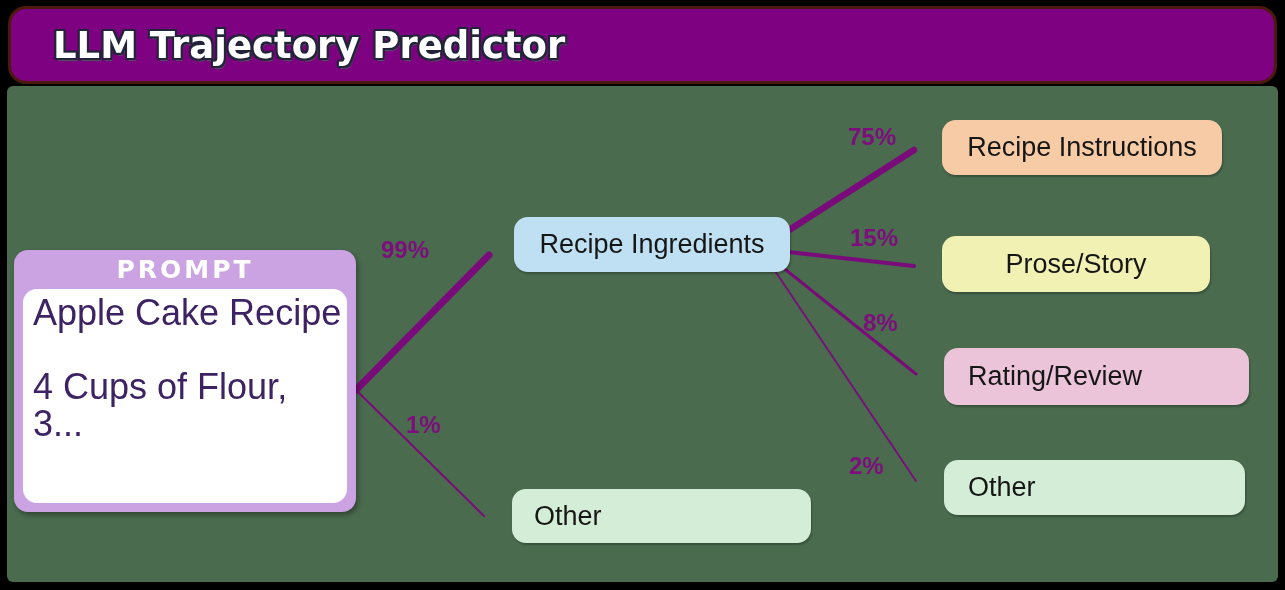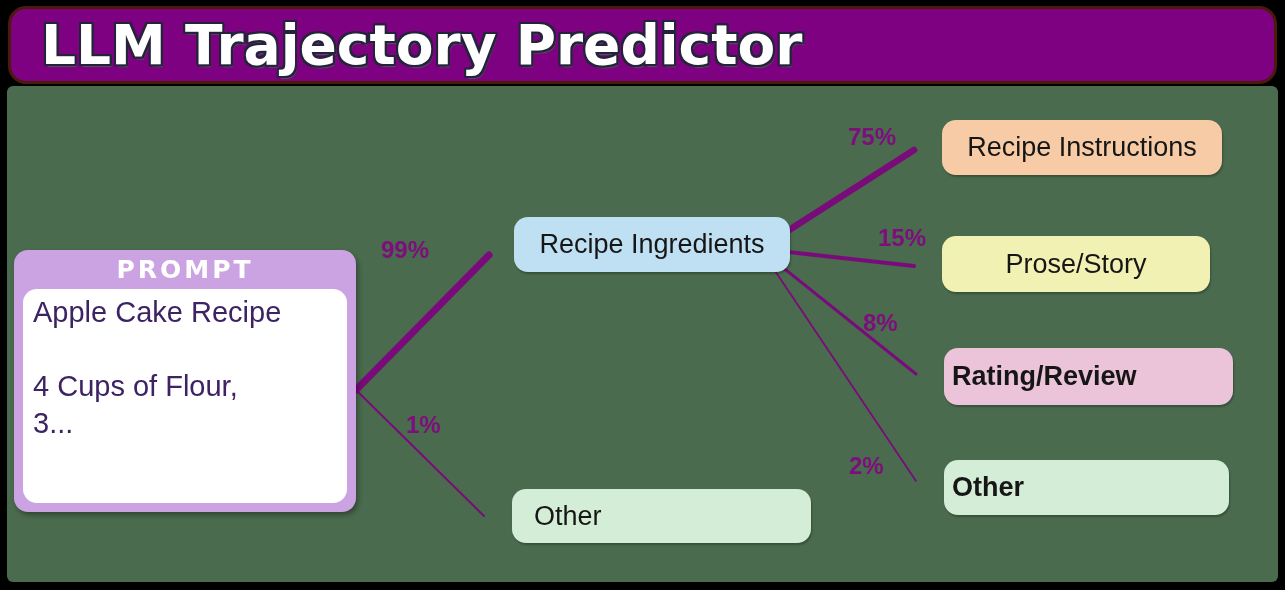--- a/index.html
+++ b/index.html
@@ -9,22 +9,22 @@
     font-family:"Liberation Sans",sans-serif;
   }
   
   .titlebar{
     position:absolute;left:8px;top:6px;width:1263px;height:72px;
     background:var(--header-bg,#7D0180);
     border:3px solid var(--header-border,#4B1A0C);
     border-radius:18px;display:flex;align-items:center;z-index:3;
   }
   .titlebar h1{
-    margin:0 0 0 30px;font-family:"DejaVu Sans",sans-serif;
-    font-size:55px;font-weight:800;letter-spacing:0px;color:#fff;
+    margin:0 0 0 42px;font-family:"DejaVu Sans",sans-serif;
+    font-size:37px;font-weight:800;letter-spacing:0px;color:#fff;
     text-shadow:-2px -2px 0 #23233a,2px -2px 0 #23233a,-2px 2px 0 #23233a,
                  2px 2px 0 #23233a,0 -2px 0 #23233a,0 2px 0 #23233a,
                  -2px 0 0 #23233a,2px 0 0 #23233a, 2px 3px 1px #55555f;
     white-space:nowrap;
   }
   
   .canvas{
     position:absolute;left:7px;top:86px;width:1271px;height:496px;
     background:var(--canvas-bg,#4A6B4E);border-radius:6px;z-index:1;
   }
@@ -37,47 +37,47 @@
     box-shadow:2px 3px 5px rgba(0,0,0,.35);
   }
   .prompt-head{
     height:39px;display:flex;align-items:center;justify-content:center;
     font-family:"DejaVu Sans",sans-serif;font-size:25px;font-weight:700;
     letter-spacing:3px;color:#fff;
   }
   .prompt-body{
     position:absolute;left:9px;right:9px;top:39px;bottom:9px;
     background:#fff;border-radius:14px;padding:5px 10px;
-    font-size:29px;line-height:37px;color:var(--prompt-text,#3D2363);
+    font-size:36px;line-height:37px;color:var(--prompt-text,#3D2363);
   }
   .prompt-line{min-height:37px;white-space:nowrap;}
   
   .node{
     position:absolute;border-radius:14px;display:flex;align-items:center;
     font-size:27px;color:#161616;z-index:4;white-space:nowrap;
     box-shadow:1px 2px 2px rgba(0,0,0,.25);
     margin-left:29px;
   }
   .node.center{justify-content:center;}
-  .node.leftpad{padding-left:8px;font-weight:bold;}
+  .node.leftpad{padding-left:24px;}
   .n-recipe-ingredients{left:485px;top:217px;width:276px;height:55px;background:var(--node-blue,#BFE0F2);text-align:center;}
   .n-other-mid        {left:483px;top:489px;width:277px;height:54px;background:var(--node-green,#D4EDD6);padding-left:22px;}
   .n-recipe-instructions{left:913px;top:120px;width:280px;height:55px;background:var(--node-peach,#F7CBA6);}
   .n-prose-story      {left:913px;top:236px;width:268px;height:56px;background:var(--node-yellow,#F1F1B3);}
   .n-rating-review    {left:915px;top:348px;width:281px;height:57px;background:var(--node-pink,#EBC4DA);}
   .n-other-right      {left:915px;top:460px;width:277px;height:55px;background:var(--node-green,#D4EDD6);}
   
   .pct{
     position:absolute;z-index:5;font-weight:bold;font-size:24px;
     color:var(--probability-label,#7E0D7E);white-space:nowrap;
   }
   .p-99{left:381px;top:236px;}
   .p-1 {left:406px;top:411px;}
   .p-75{left:848px;top:123px;}
-  .p-15{left:850px;top:224px;margin-left:28px;}
+  .p-15{left:850px;top:224px;}
   .p-8 {left:863px;top:309px;}
   .p-2 {left:849px;top:452px;}
 </style>
 </head>
 <body>
 
 <div class="stage">
 
   <div class="titlebar">
     <h1>LLM Trajectory Predictor</h1>

